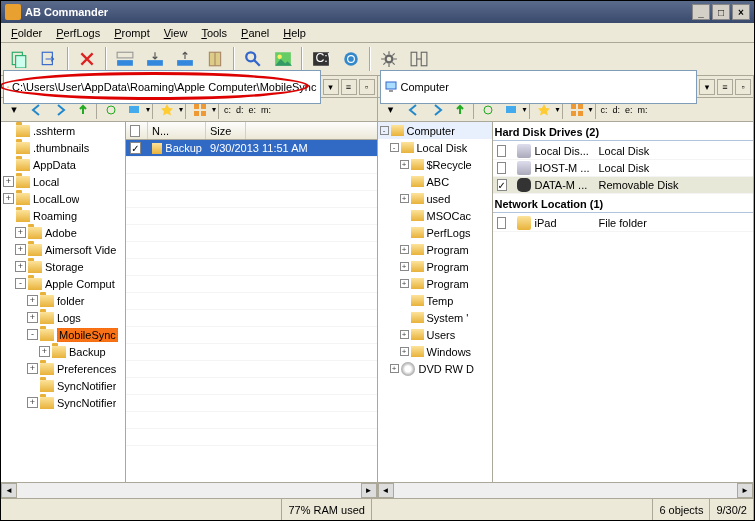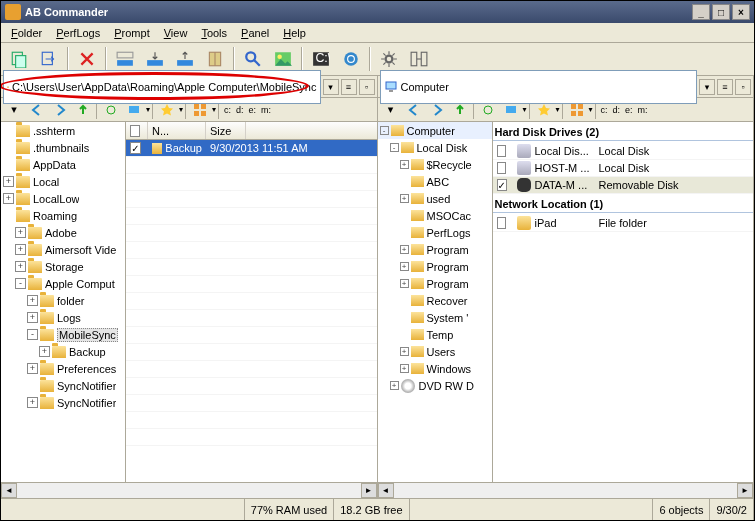--- a/index.html
+++ b/index.html
@@ -27,21 +27,21 @@
 .nbtn svg{width:14px;height:14px;}
 .nsep{width:2px;height:18px;border-left:1px solid #aca899;margin:0 1px;}
 .panebody{flex:1;display:flex;min-height:0;background:#fff;}
 .tree{width:125px;border-right:1px solid #aca899;overflow:auto;background:#fff;}
 .tree-row{display:flex;align-items:center;height:17px;padding-left:2px;white-space:nowrap;cursor:default;}
 .tree-row .exp{width:11px;height:11px;border:1px solid #888;font-size:9px;line-height:9px;text-align:center;margin-right:2px;color:#444;}
 .tree-row .noexp{width:13px;}
 .tree-row .ficon{width:14px;height:12px;background:linear-gradient(#fce39b,#e8b23a);border-radius:1px 1px 0 0;margin-right:3px;position:relative;}
 .tree-row .ficon:before{content:"";position:absolute;top:-3px;left:0;width:6px;height:3px;background:#e8b23a;border-radius:1px 1px 0 0;}
 .tree-row .label{overflow:hidden;text-overflow:ellipsis;}
-.tree-row.sel .label{background:#e5e5e5;border:1px dotted #888;padding:0 1px;}
+.tree-row.sel .label{background:#f97316;border:1px dotted #888;padding:0 1px;}
 .list{flex:1;display:flex;flex-direction:column;min-width:0;}
 .listhdr{background:linear-gradient(#fdfdfd,#ece9d8);border-bottom:1px solid #aca899;display:flex;height:18px;}
 .listhdr .col{border-right:1px solid #d4d0c8;padding:2px 4px;display:flex;align-items:center;overflow:hidden;}
 .listrows{flex:1;overflow:auto;background:#fff;}
 .lrow{display:flex;height:17px;align-items:center;border-bottom:1px solid #f4f4f4;}
 .lrow.sel{background:#316ac5;color:#fff;}
 .lrow .cell{padding:1px 4px;overflow:hidden;white-space:nowrap;display:flex;align-items:center;}
 .chk{width:12px;height:12px;border:1px solid #888;background:#fff;display:inline-flex;align-items:center;justify-content:center;font-size:10px;margin-right:3px;color:#000;}
 .grp-hdr{font-weight:bold;padding:4px 2px 2px;border-bottom:1px solid #b0c4de;margin-bottom:2px;}
 .dicon{width:14px;height:14px;margin-right:4px;display:inline-block;background:#888;border-radius:2px;}
@@ -481,31 +481,26 @@
    <span>Program</span>
           </div>
           <div class="ct-row " style="padding-left:22px">
    <span class="exp">+</span>
    <span class="ficon"></span>
    <span>Program</span>
           </div>
           <div class="ct-row " style="padding-left:22px">
    <span style="width:11px"></span>
    <span class="ficon"></span>
-   <span>Recover</span>
+   <span>Temp</span>
           </div>
           <div class="ct-row " style="padding-left:22px">
    <span style="width:11px"></span>
    <span class="ficon"></span>
    <span>System '</span>
-          </div>
-          <div class="ct-row " style="padding-left:22px">
-   <span style="width:11px"></span>
-   <span class="ficon"></span>
-   <span>Temp</span>
           </div>
           <div class="ct-row " style="padding-left:22px">
    <span class="exp">+</span>
    <span class="ficon"></span>
    <span>Users</span>
           </div>
           <div class="ct-row " style="padding-left:22px">
    <span class="exp">+</span>
    <span class="ficon"></span>
    <span>Windows</span>
@@ -555,17 +550,16 @@
         <span class="sbtn">◄</span>
         <span class="strack"></span>
         <span class="sbtn">►</span>
       </div>
   </div>
 </div>
 
 <div class="statusbar">
   <div class="cell" style="flex:1"></div>
   <div class="cell">77% RAM used</div>
-  <div class="cell">18.2 GB free</div>
   <div class="cell" style="flex:1"></div>
   <div class="cell">6 objects</div>
   <div class="cell">9/30/2</div>
 </div>
 
 </body></html>

